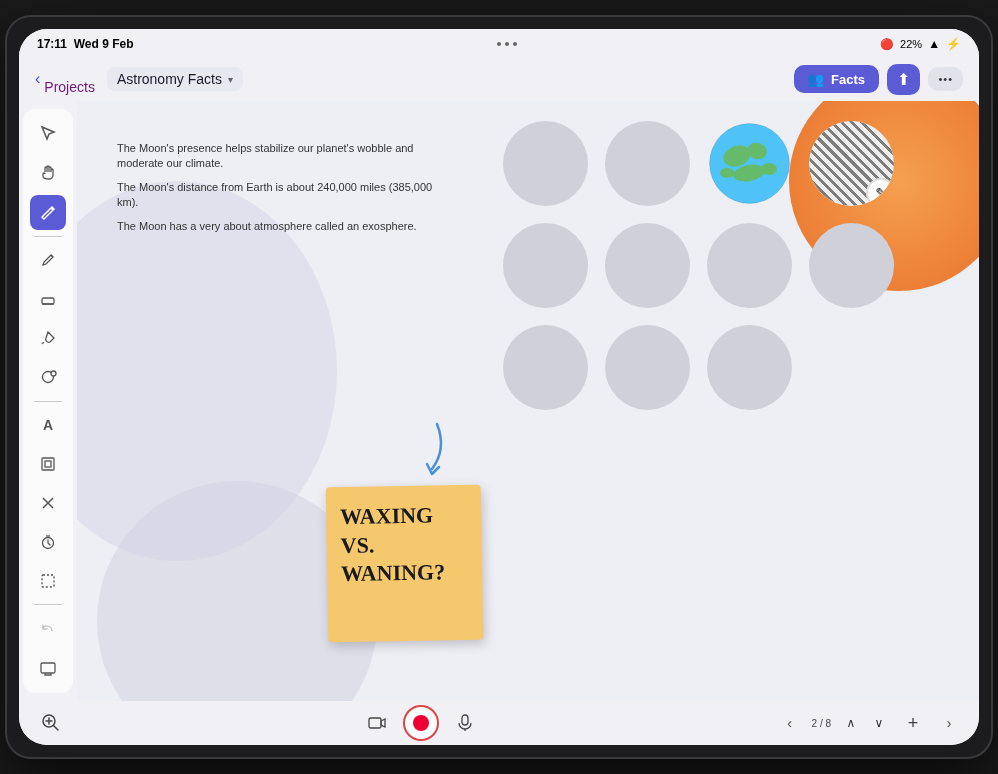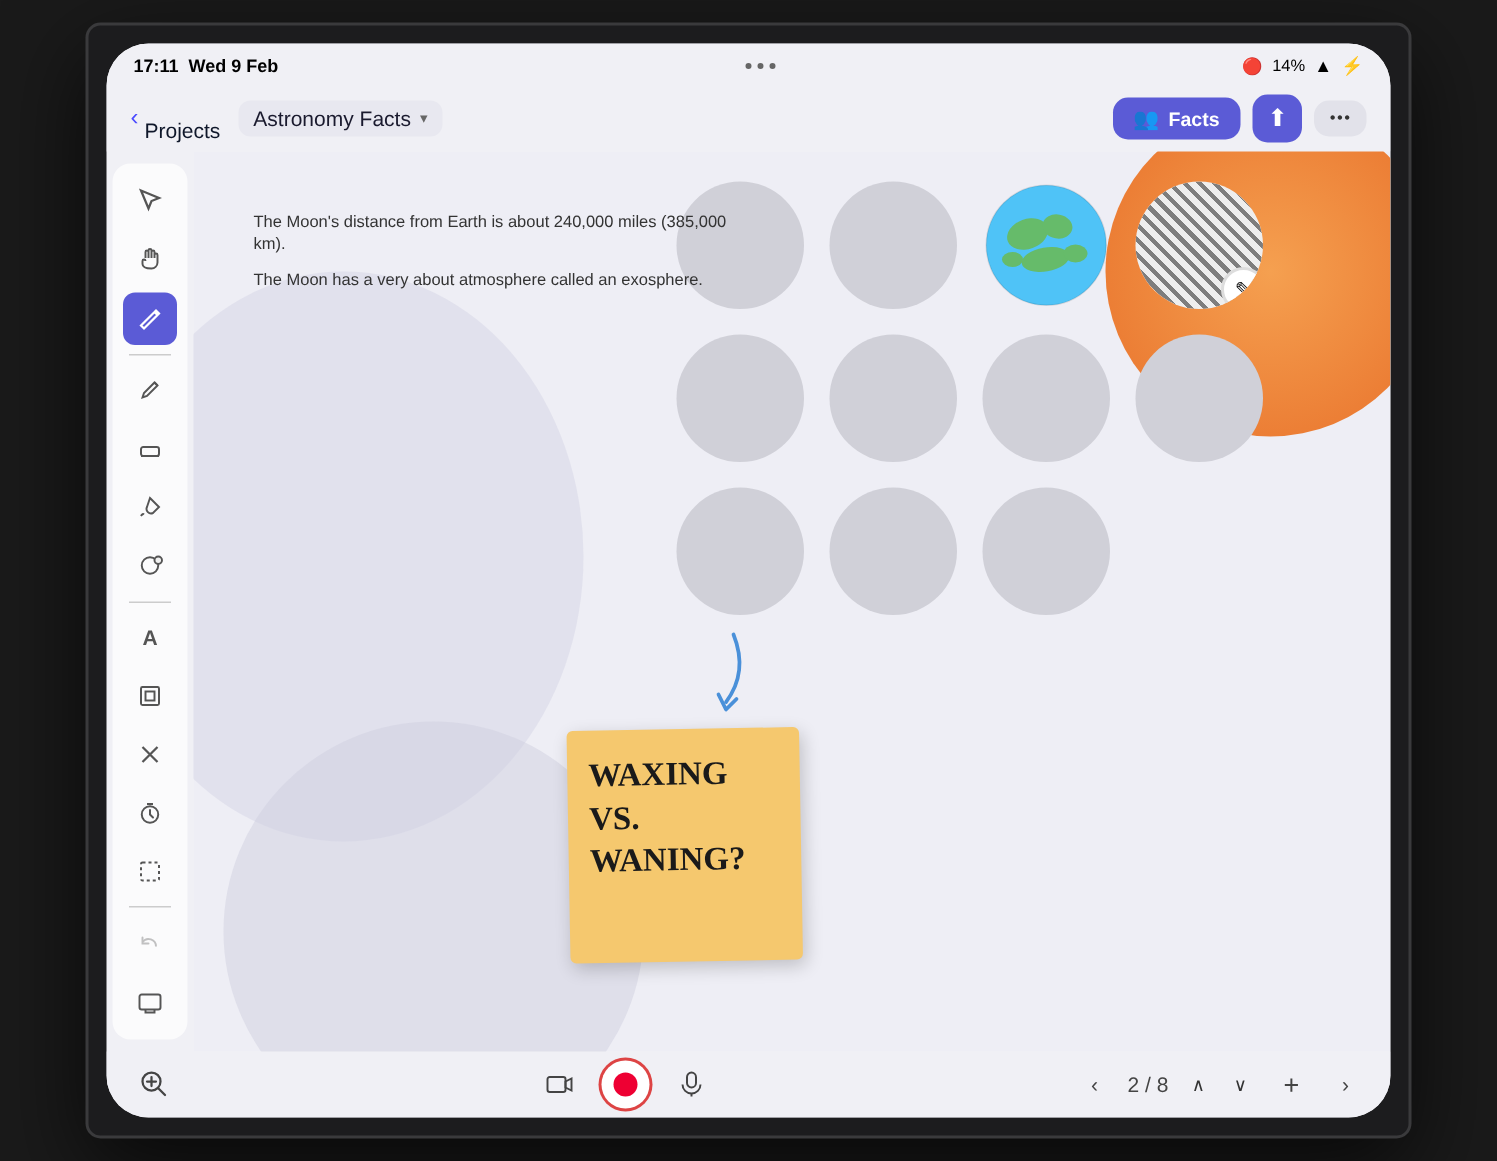--- a/index.html
+++ b/index.html
@@ -6,24 +6,24 @@
     body {
       background: #1a1a1a;
       display: flex;
       justify-content: center;
       align-items: center;
       width: 998px;
       height: 774px;
       font-family: -apple-system, BlinkMacSystemFont, 'Helvetica Neue', sans-serif;
     }
     .device-frame {
-      width: 880px;
+      width: 984px;
       height: 740px;
       background: #1c1c1e;
-      border-radius: 8px;
+      border-radius: 24px;
       padding: 12px;
       box-shadow: 0 0 0 2px #3a3a3c, 0 20px 60px rgba(0,0,0,0.7);
       position: relative;
     }
     .screen {
       width: 100%;
       height: 100%;
       background: #f0f0f5;
       border-radius: 28px;
       overflow: hidden;
@@ -386,21 +386,21 @@
       width: 28px;
       height: 28px;
       display: flex;
       align-items: center;
       justify-content: center;
       font-size: 14px;
       color: #444;
       cursor: pointer;
     }
     .page-indicator {
-      font-size: 14px;
+      font-size: 10px;
       color: #444;
       font-weight: 500;
     }
     .nav-arrows {
       display: flex;
       gap: 4px;
     }
     .nav-arrow {
       width: 24px;
       height: 24px;
@@ -433,30 +433,30 @@
         <span>17:11</span>&nbsp;
         <span>Wed 9 Feb</span>
       </div>
       <div class="status-center">
         <div class="status-dot"></div>
         <div class="status-dot"></div>
         <div class="status-dot"></div>
       </div>
       <div class="status-right">
         <span style="font-size:11px;">🔴</span>
-        <span style="font-size:11px;">14%</span>
+        <span style="font-size:11px;">22%</span>
         <span style="font-size:12px;">▲</span>
         <span style="font-size:12px;">⚡</span>
       </div>
     </div>
 
     <div class="top-nav">
       <div class="nav-back">
         <span style="font-size:16px;">‹</span>
-        <span style="color:#0f172a;font-size:14px;margin-top:16px;">Projects</span>
+        <span style="color:#701a75;font-size:14px;margin-top:16px;">Projects</span>
       </div>
       <div class="nav-breadcrumb">
         <span>Astronomy Facts</span>
         <span style="font-size:10px;color:#666;">▾</span>
       </div>
       <div class="nav-spacer"></div>
       <div class="nav-right">
         <div class="btn-invite">
           <span style="font-size:14px;">👥</span>
           <span>Facts</span>
@@ -559,20 +559,21 @@
       <div class="slide-content">
         <div class="blob-container">
           <div class="blob-left"></div>
           <div class="blob-bottom-left"></div>
           <div class="blob-orange"></div>
         </div>
 
         <div class="slide-text">
           <div class="slide-title">
           </div>
+          <div class="slide-fact">The Moon's presence helps stabilize our planet's wobble and moderate our climate.</div>
           <div class="slide-fact">The Moon's distance from Earth is about 240,000 miles (385,000 km).</div>
           <div class="slide-fact">The Moon has a very about atmosphere called an exosphere.</div>
         </div>
 
         <div class="moon-grid">
 
           <div class="moon-circle empty"></div>
           <div class="moon-circle empty"></div>
           <div class="moon-circle earth">
             <svg viewBox="0 0 85 85" class="earth-svg">

